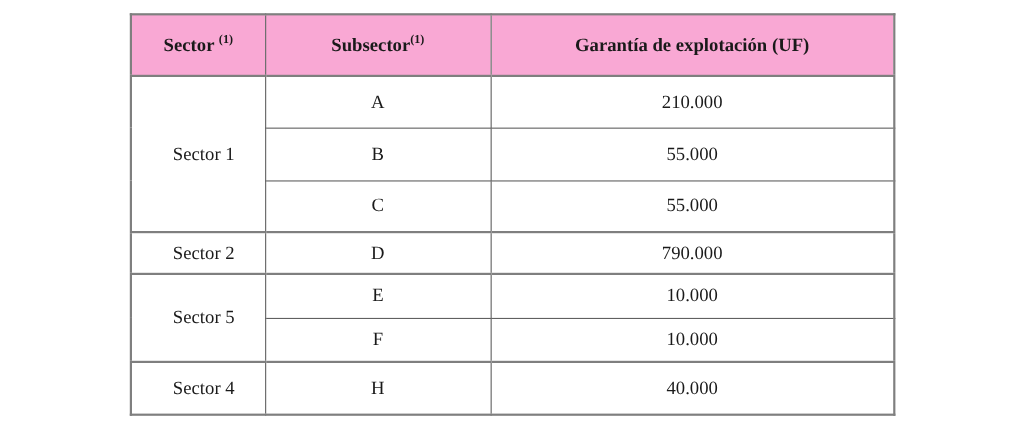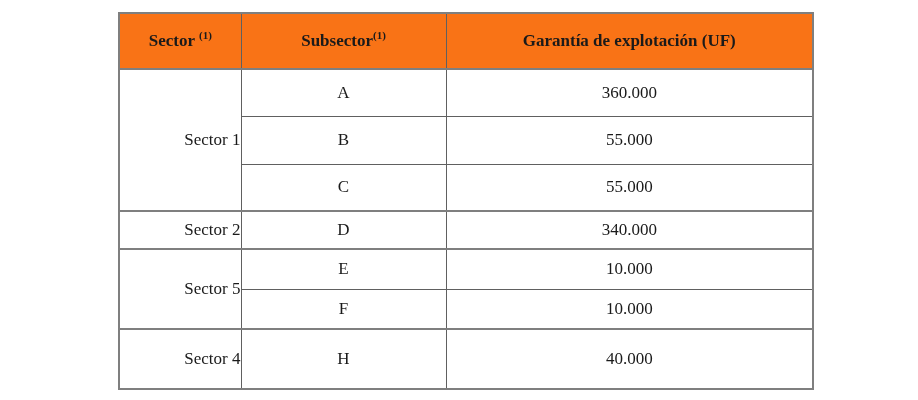--- a/index.html
+++ b/index.html
@@ -31,46 +31,46 @@
   col.c3 { width: 367px; }
 
   th, td {
     border: 1px solid #606060;
     font-size: 17px;
     vertical-align: middle;
     padding: 0;
     overflow: hidden;
   }
   thead th {
-    background: #f97316;
+    background: #f9a8d4;
     font-weight: bold;
     border-bottom: 2px solid #7f7f7f;
   }
   sup {
     font-size: 11px;
     font-weight: bold;
     line-height: 0;
   }
   th.sector-th sup { margin-left: 4px; }
 
   td.sector-cell {
-    text-align: right;
+    text-align: center;
     padding-left: 10px;
   }
   td.sub-cell, td.val-cell {
     text-align: center;
   }
   tr.group-start td { border-top: 2px solid #7f7f7f; }
 
   tr.h56 { height: 56px; }
   tr.h47 { height: 47px; }
   tr.h48 { height: 48px; }
   tr.h38 { height: 38px; margin-top: 20px; }
   tr.h40 { height: 40px; }
-  tr.h60 { height: 60px; }
+  tr.h60 { height: 48px; }
 </style>
 </head>
 <body>
 
 <div class="page">
   <table class="garantia">
     <colgroup>
       <col class="c1">
         <col class="c2">
         <col class="c3">
@@ -79,34 +79,34 @@
       <tr class="h56">
         <th class="sector-th"><span>Sector</span><sup>(1)</sup></th>
         <th><span>Subsector</span><sup>(1)</sup></th>
         <th><span>Garantía de explotación (UF)</span></th>
       </tr>
     </thead>
     <tbody>
       <tr class="h47 group-start">
         <td class="sector-cell" rowspan="3">Sector 1</td>
         <td class="sub-cell">A</td>
-        <td class="val-cell">360.000</td>
+        <td class="val-cell">210.000</td>
       </tr>
       <tr class="h48">
         <td class="sub-cell">B</td>
         <td class="val-cell">55.000</td>
       </tr>
       <tr class="h47">
         <td class="sub-cell">C</td>
         <td class="val-cell">55.000</td>
       </tr>
       <tr class="h38 group-start">
         <td class="sector-cell">Sector 2</td>
         <td class="sub-cell">D</td>
-        <td class="val-cell">340.000</td>
+        <td class="val-cell">790.000</td>
       </tr>
       <tr class="h40 group-start">
         <td class="sector-cell" rowspan="2">Sector 5</td>
         <td class="sub-cell">E</td>
         <td class="val-cell">10.000</td>
       </tr>
       <tr class="h40">
         <td class="sub-cell">F</td>
         <td class="val-cell">10.000</td>
       </tr>

